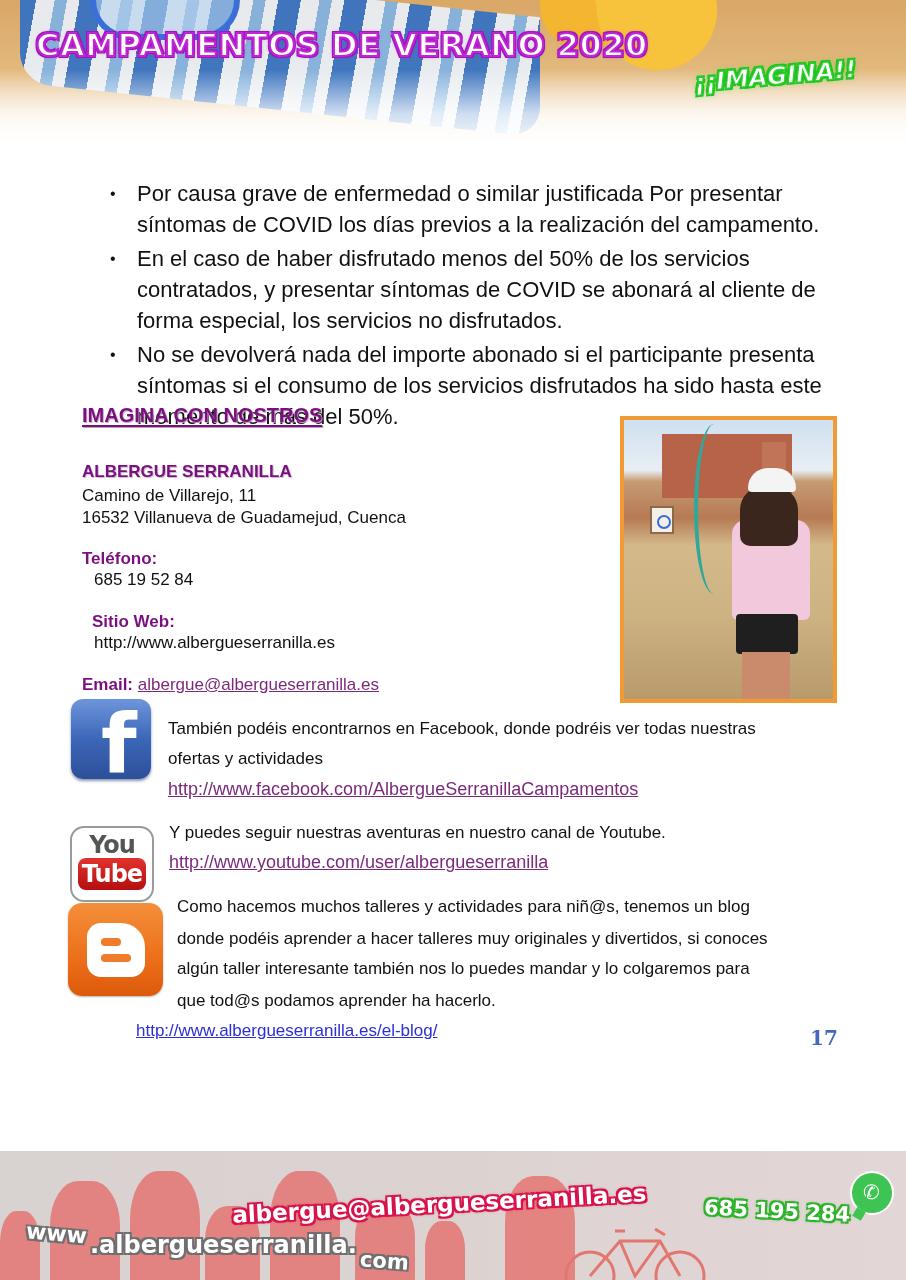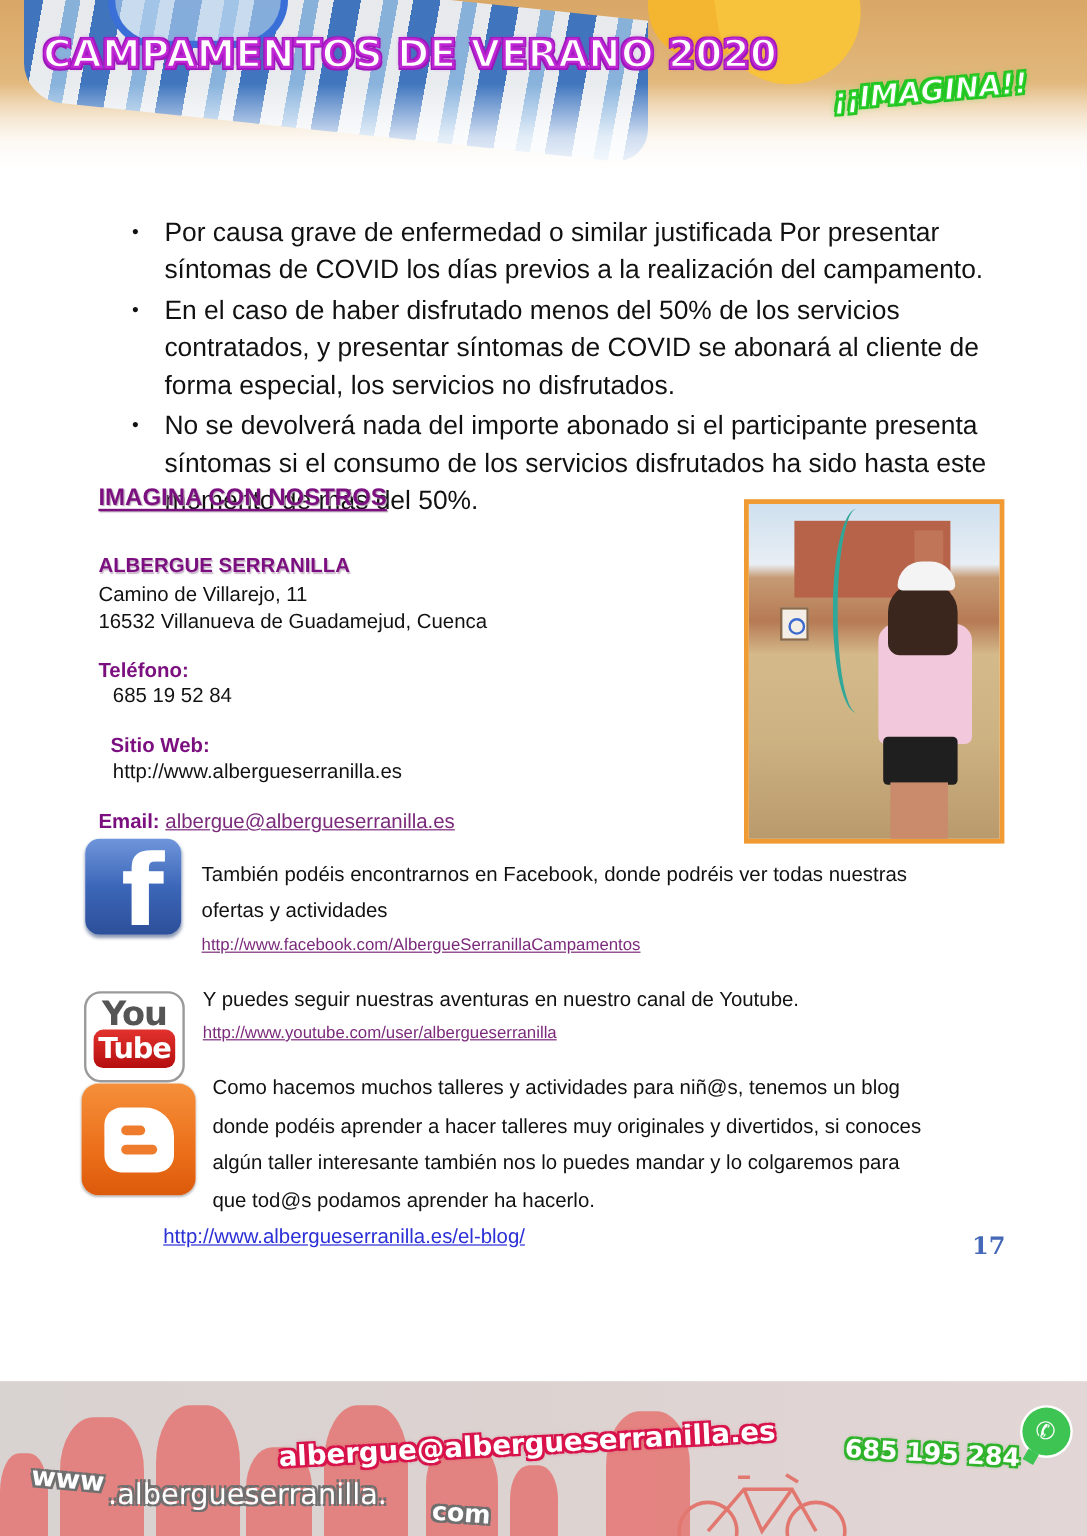--- a/index.html
+++ b/index.html
@@ -57,31 +57,31 @@
     .photo .bow { position: absolute; left: 70px; top: 4px; width: 40px; height: 170px; border-left: 4px solid #2fa89a; border-radius: 50% 0 0 50%; }
     .photo .target { position: absolute; left: 26px; top: 86px; width: 24px; height: 28px; background: #f3efe6; border: 2px solid #8a6a4a; }
     .photo .target::after { content: ""; position: absolute; left: 5px; top: 7px; width: 10px; height: 10px; border: 2px solid #3d6ad0; border-radius: 50%; }
 
     
     .icon-fb { position: absolute; left: 71px; top: 699px; width: 80px; height: 80px; border-radius: 12px;
       background: linear-gradient(180deg, #6f96db 0%, #3c66b8 50%, #2d4f99 100%); box-shadow: 0 2px 3px #8a97b3; overflow: hidden; }
     .icon-fb span { position: absolute; left: 30px; top: 4px; font-family: "DejaVu Sans", sans-serif; font-weight: bold; font-size: 82px; color: #fff; line-height: 1; }
     .icon-yt { position: absolute; left: 70px; top: 826px; width: 84px; height: 76px; border: 2px solid #9a9a9a; border-radius: 14px;
       background: #fff; text-align: center; font-family: "DejaVu Sans", sans-serif; font-weight: bold; }
-    .icon-yt .you { display: block; font-size: 28px; color: #555; margin-top: 4px; line-height: 26px; letter-spacing: -1px; }
+    .icon-yt .you { display: block; font-size: 24px; color: #555; margin-top: 4px; line-height: 26px; letter-spacing: -1px; }
     .icon-yt .tube { display: inline-block; font-size: 24px; color: #fff; background: linear-gradient(180deg, #e2322e, #b50e0e);
       border-radius: 8px; padding: 0 4px; line-height: 32px; letter-spacing: -1px; }
     .icon-blogger { position: absolute; left: 68px; top: 903px; width: 95px; height: 93px; border-radius: 14px;
       background: linear-gradient(180deg, #f58f3a 0%, #ec6f1a 60%, #dc5a0b 100%); box-shadow: 0 1px 2px #b5b5b5; }
     .icon-blogger .b { position: absolute; left: 19px; top: 20px; width: 58px; height: 54px; background: #fff; border-radius: 14px 24px 14px 14px; }
     .icon-blogger .b::before { content: ""; position: absolute; left: 14px; top: 15px; width: 20px; height: 8px; background: #ef7c2c; border-radius: 4px; }
     .icon-blogger .b::after { content: ""; position: absolute; left: 14px; top: 31px; width: 30px; height: 8px; background: #ef7c2c; border-radius: 4px; }
 
     .soc-text { position: absolute; font-size: 17px; line-height: 30px; color: #111; }
-    .soc-link { position: absolute; font-size: 14px; color: #7b2a7b; text-decoration: underline; }
+    .soc-link { position: absolute; font-size: 18px; color: #7b2a7b; text-decoration: underline; }
     .blog-link { position: absolute; left: 136px; top: 1021px; font-size: 17px; color: #2b2fd6; text-decoration: underline; }
 
     .page-number { position: absolute; left: 778px; top: 1026px; font-family: "DejaVu Serif", serif; font-weight: bold; font-size: 20px; color: #4569b8; margin-left: 32px; }
 
     
     .footer { position: absolute; left: 0; top: 1151px; width: 906px; height: 129px; overflow: hidden;
       background: linear-gradient(90deg, #d8d2d0 0%, #dcd3d1 50%, #e3d6d6 100%); }
     .silhouette { position: absolute; background: #e56d6a; opacity: .78; border-radius: 40% 40% 10% 10%; }
     .footer-email { position: absolute; left: 232px; top: 40px; font-family: "DejaVu Sans", sans-serif; font-weight: bold;
       font-size: 23px; color: #fff; transform: rotate(-3deg);
@@ -90,21 +90,21 @@
       font-size: 21px; color: #fff; transform: rotate(3deg);
       text-shadow: 2px 2px 0 #2fb32b, -2px -2px 0 #2fb32b, 2px -2px 0 #2fb32b, -2px 2px 0 #2fb32b, 0 0 4px #1f9a1b; }
     .whatsapp-icon { position: absolute; left: 852px; top: 22px; width: 40px; height: 40px; border-radius: 50%;
       background: #3dc453; box-shadow: 0 0 0 2px #ffffff; }
     .whatsapp-icon::after { content: ""; position: absolute; left: 2px; bottom: -6px; width: 10px; height: 10px; background: #3dc453;
       transform: rotate(30deg); }
     .whatsapp-icon span { position: absolute; left: 11px; top: 7px; font-size: 20px; color: #fff; }
     .footer-www { position: absolute; left: 26px; top: 70px; font-family: "DejaVu Sans", sans-serif; font-weight: bold;
       font-size: 22px; color: #fff; transform: rotate(5deg);
       text-shadow: 2px 2px 0 #6f6f6f, -2px -2px 0 #6f6f6f, 2px -2px 0 #6f6f6f, -2px 2px 0 #6f6f6f; }
-    .footer-domain { position: absolute; left: 90px; top: 80px; font-family: "DejaVu Sans", sans-serif; font-weight: normal;
+    .footer-domain { position: absolute; left: 90px; top: 80px; font-family: "DejaVu Sans", sans-serif; font-weight: bold;
       font-size: 24px; color: #fff;
       text-shadow: 2px 2px 0 #6f6f6f, -2px -2px 0 #6f6f6f, 2px -2px 0 #6f6f6f, -2px 2px 0 #6f6f6f; }
     .footer-com { position: absolute; left: 360px; top: 98px; font-family: "DejaVu Sans", sans-serif; font-weight: bold;
       font-size: 21px; color: #fff; transform: rotate(4deg);
       text-shadow: 2px 2px 0 #6f6f6f, -2px -2px 0 #6f6f6f, 2px -2px 0 #6f6f6f, -2px 2px 0 #6f6f6f; }
     .bike { position: absolute; left: 560px; top: 70px; width: 150px; height: 70px; }
   </style>
 </head>
 <body>
 

